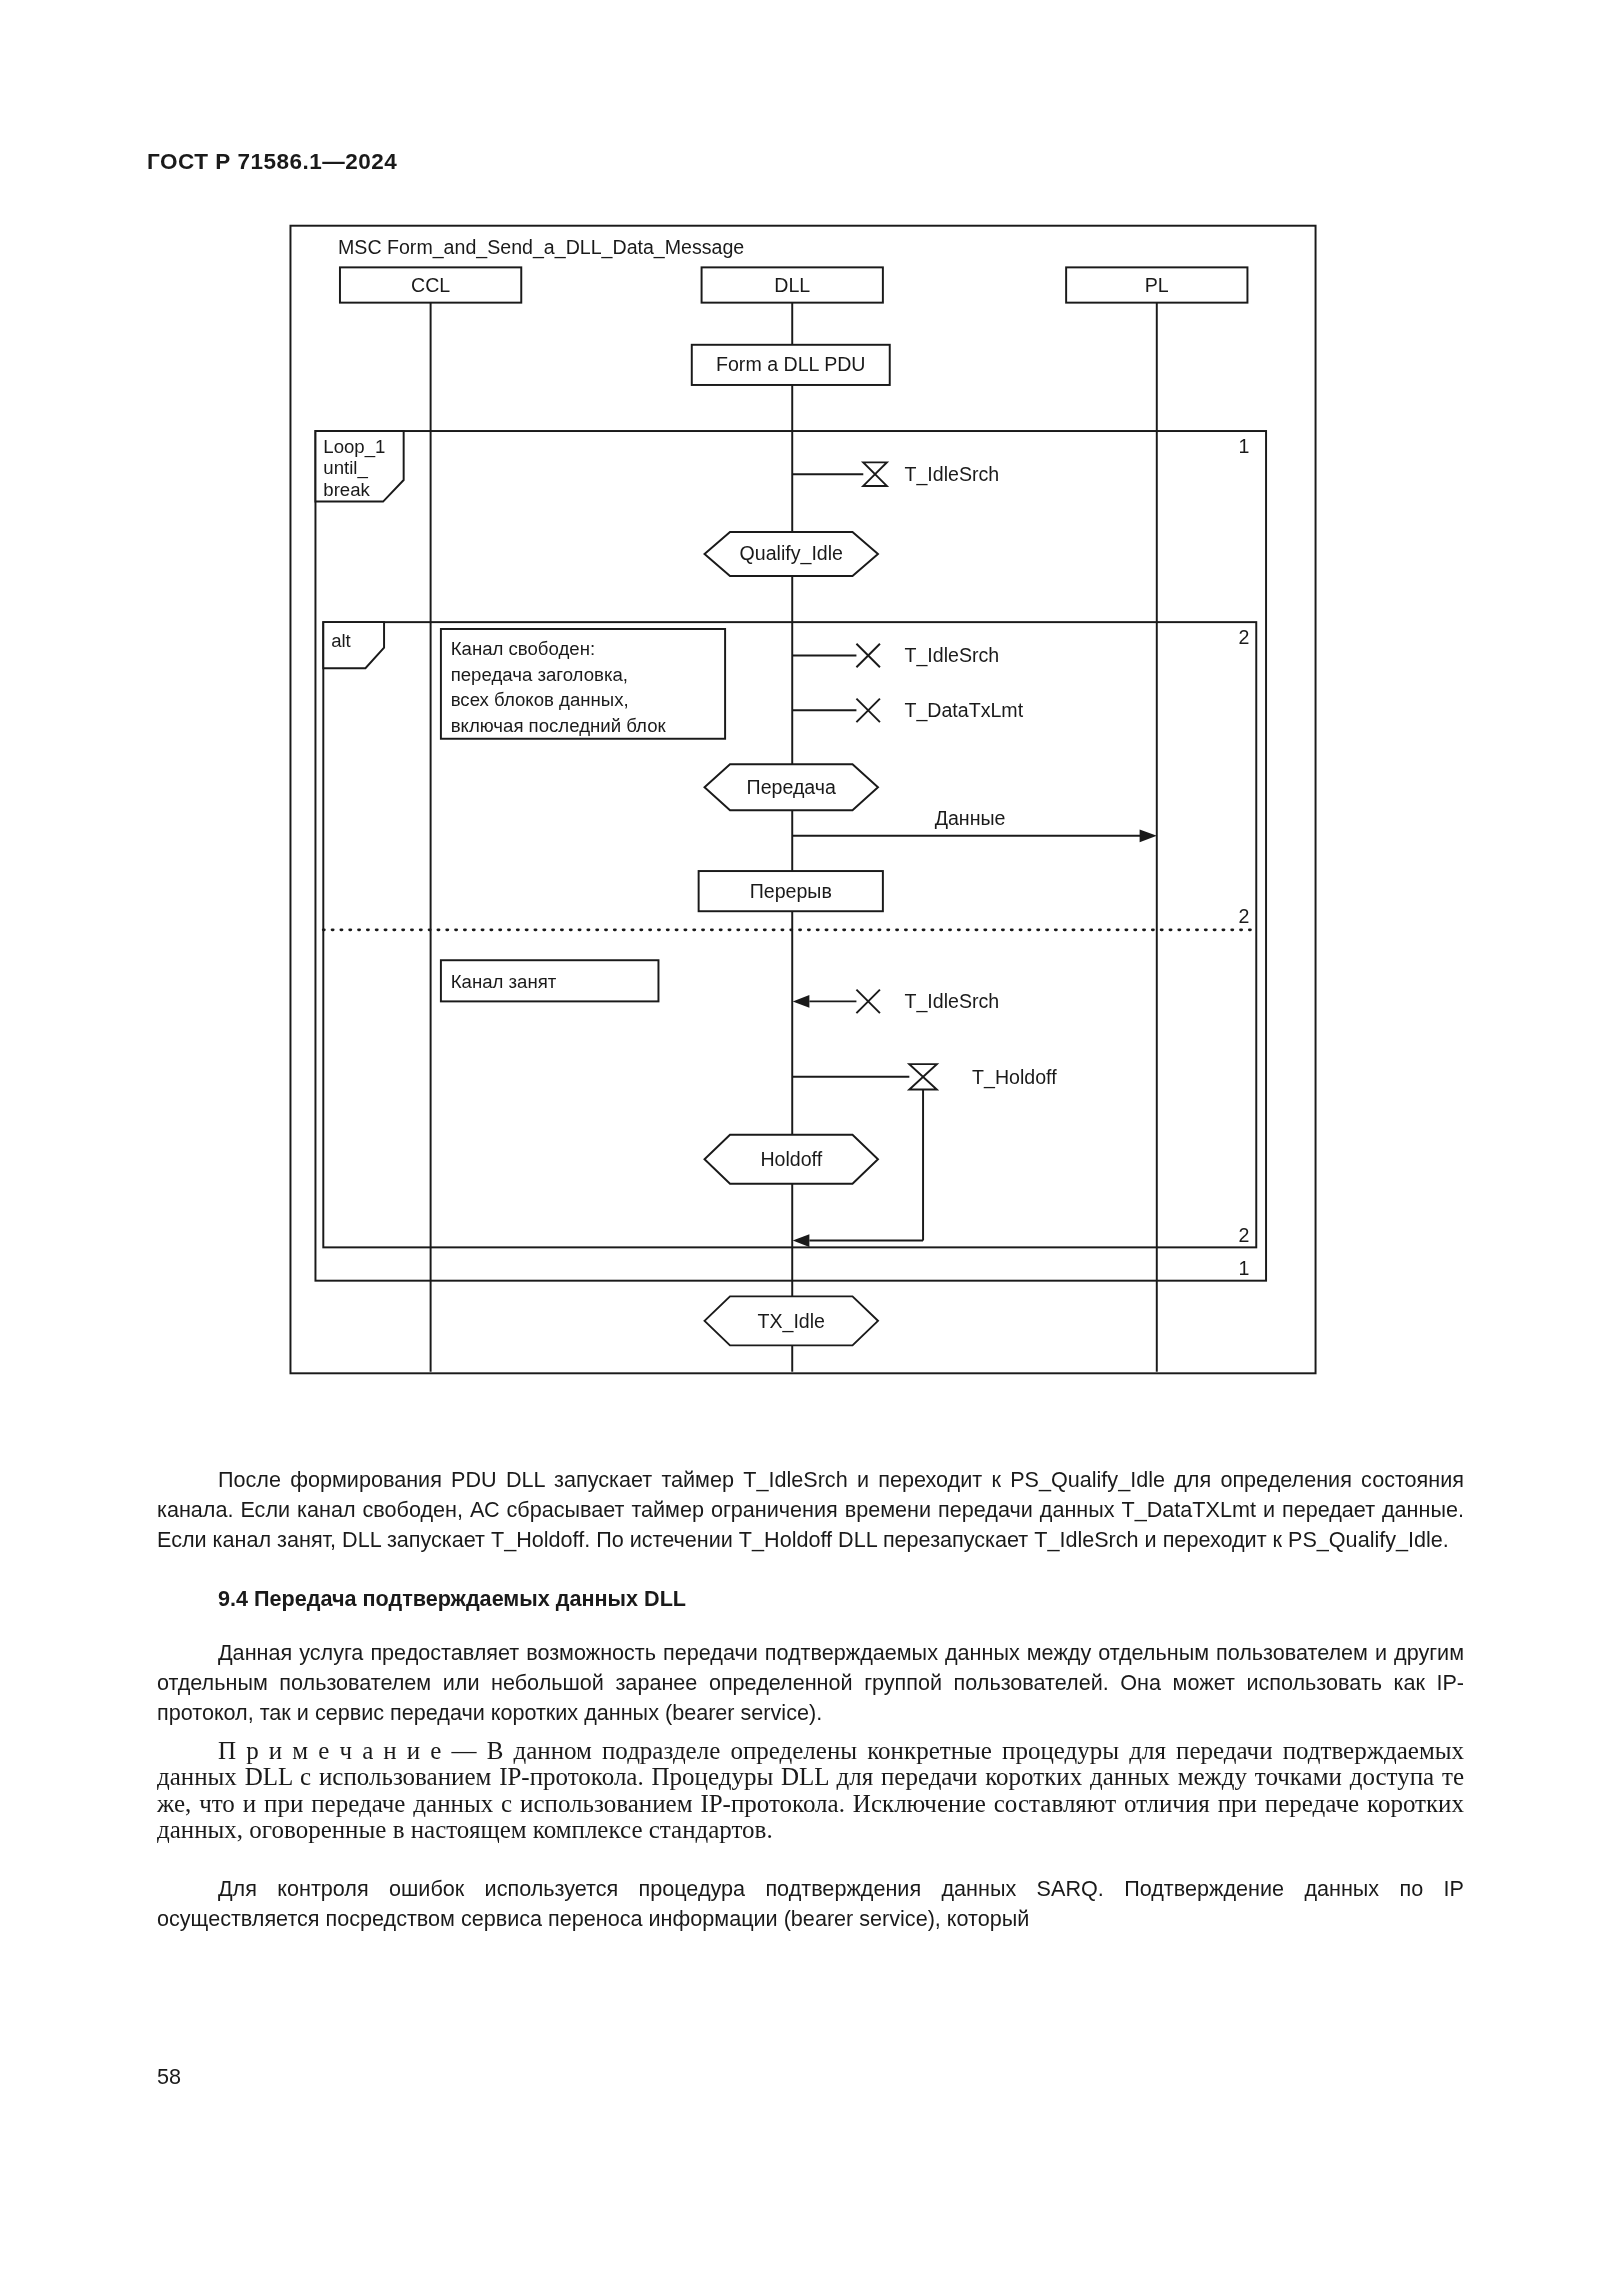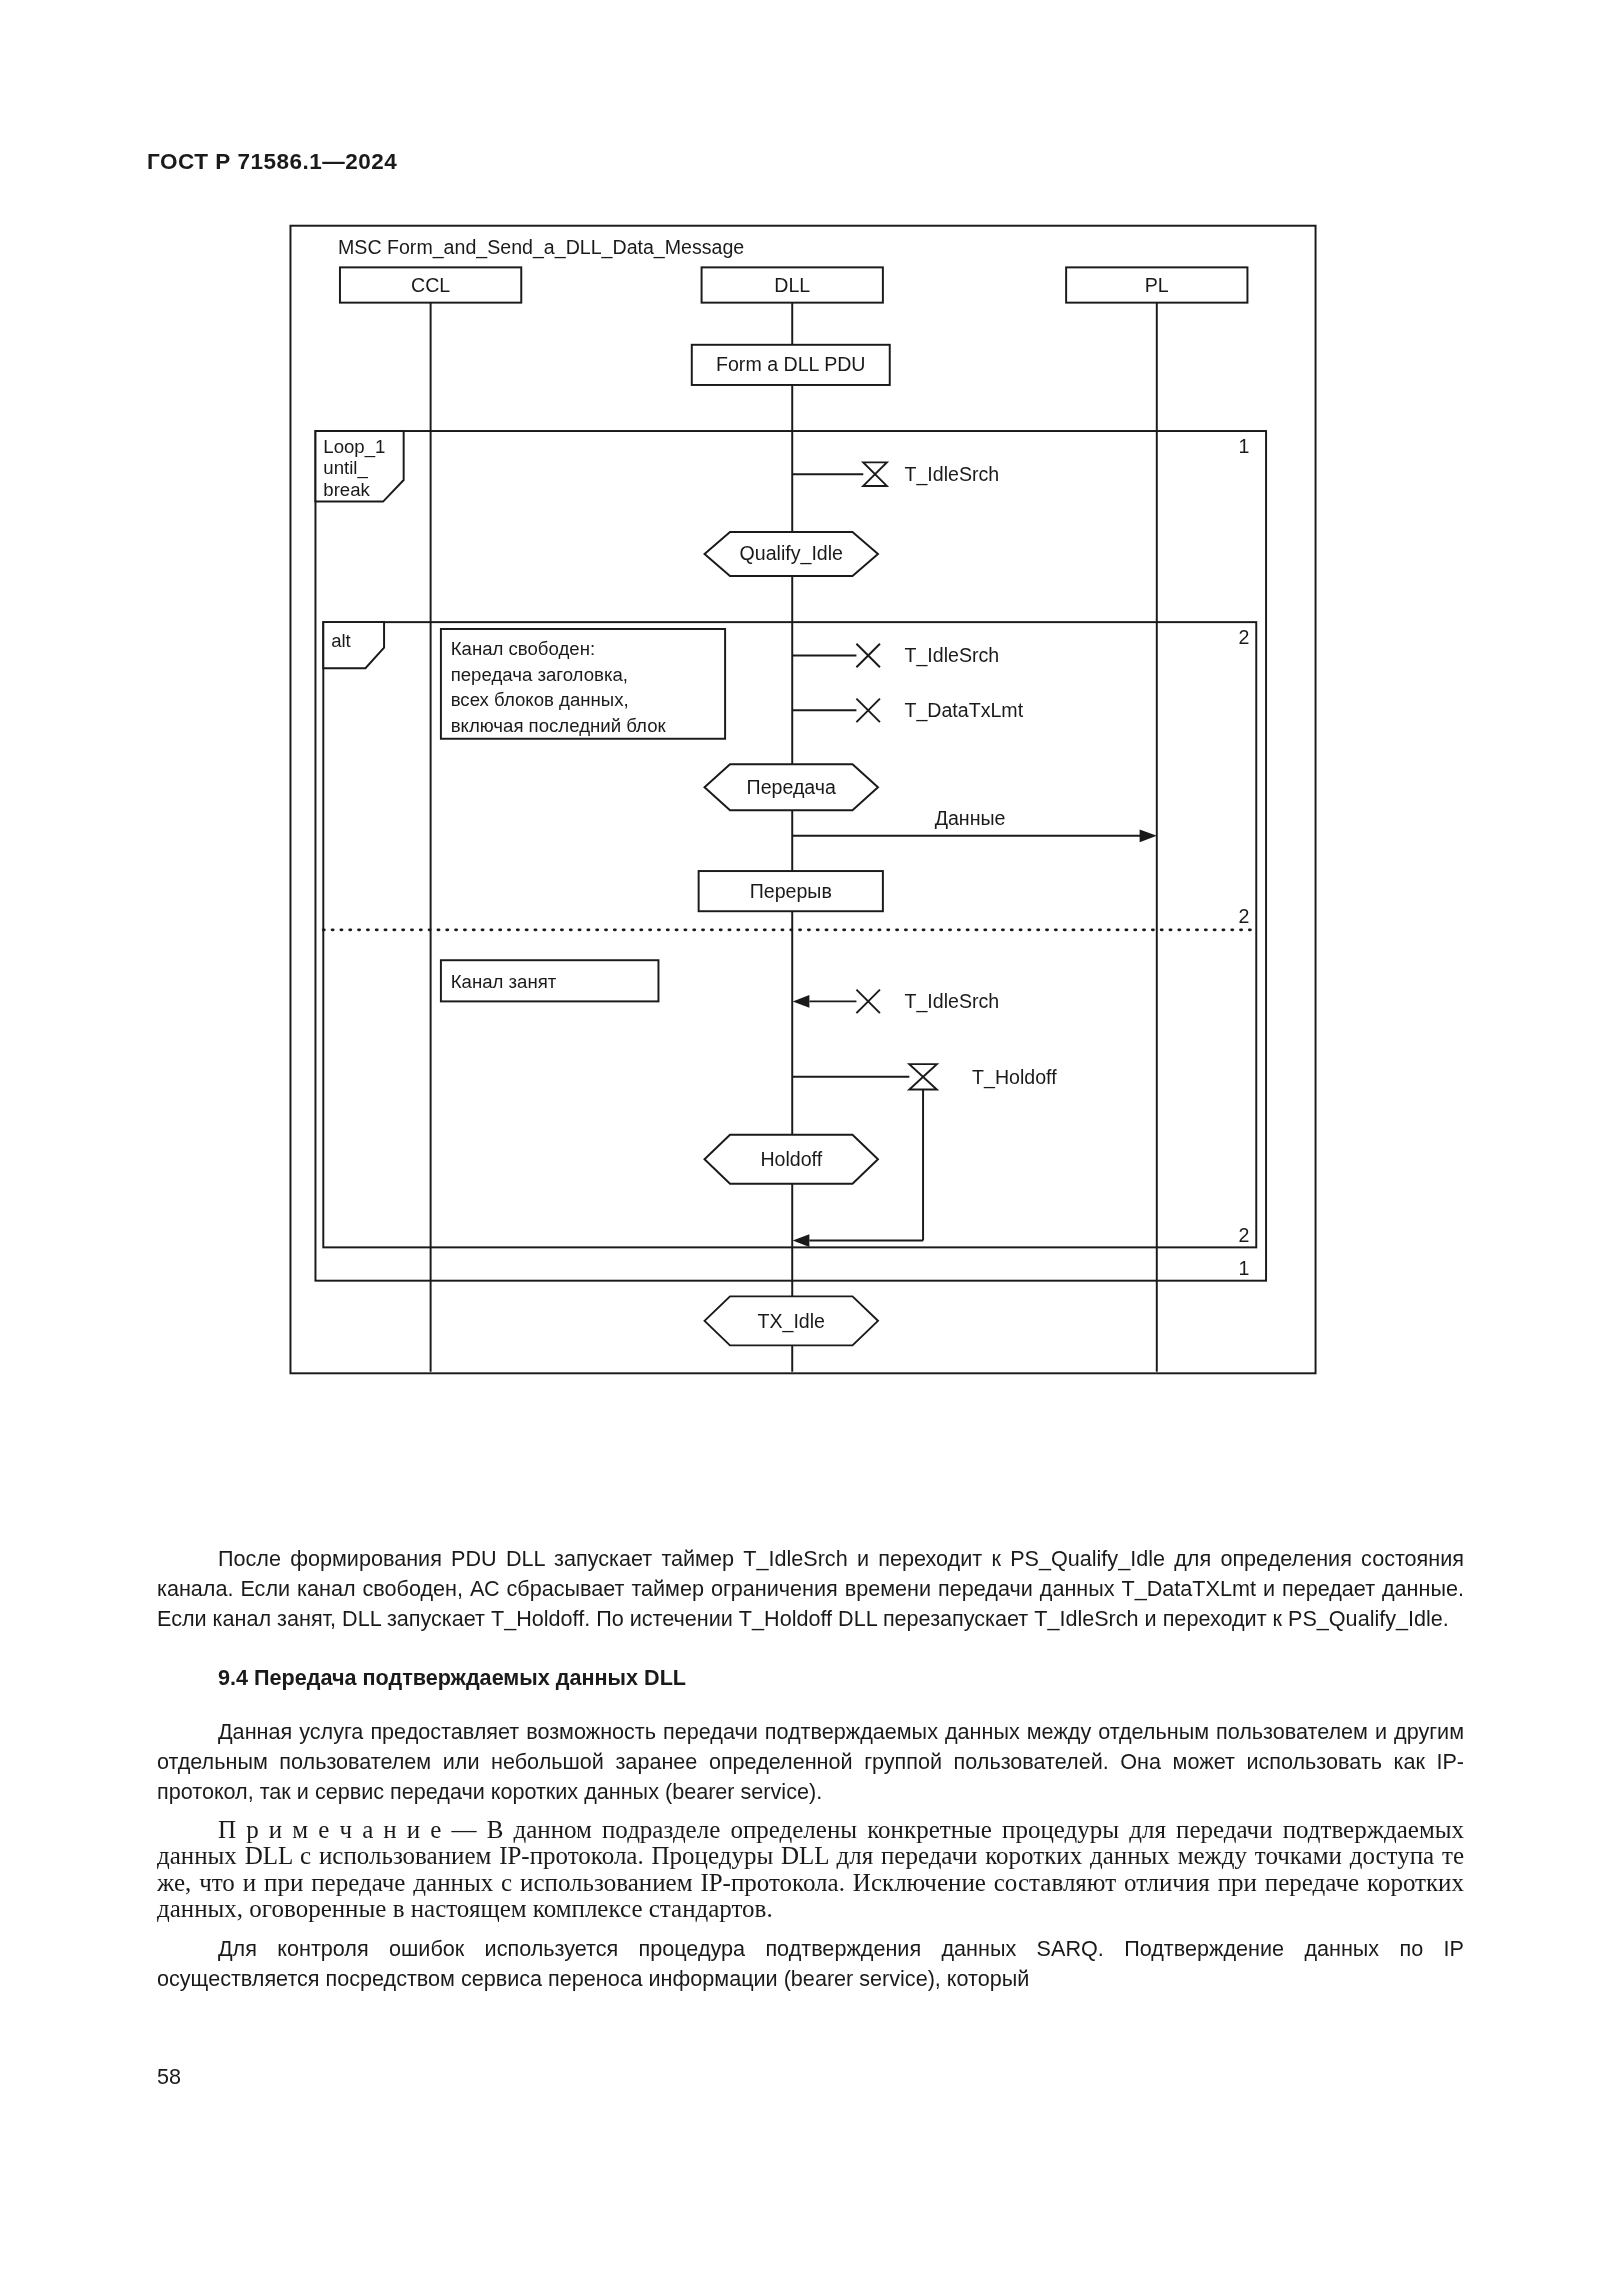--- a/index.html
+++ b/index.html
@@ -32,28 +32,28 @@
     font-size:20px;
   }
   .msc text.sm { font-size:19px; }
   .msc text.mid { text-anchor:middle; }
   .msc text.end { text-anchor:end; }
   .fig-caption {
     position:absolute; left:157px; top:1397px; width:1307px;
     text-align:center; font-size:20.6px;
   }
   .text-col {
-    position:absolute; left:157px; top:1544px; width:1307px;
+    position:absolute; left:157px; top:1465px; width:1307px;
     font-size:21.6px; line-height:30px; text-align:justify;
   }
   .text-col p { text-indent:61px; }
   .para-heading { font-weight:bold; margin-top:29px; text-align:left; }
   .para-2 { margin-top:23.5px; }
   .para-note { margin-top:10px; font-size:25px; line-height:26.5px;font-family:Liberation Serif, serif; }
-  .para-3 { margin-top:11px; }
+  .para-3 { margin-top:30px; }
   .page-number {
     position:absolute; left:157px; top:2056px; font-size:21.6px;margin-top:8px;
   }
 </style>
 </head>
 <body>
 
 <div class="page">
 
   <div class="doc-header">ГОСТ Р 71586.1—2024</div>

